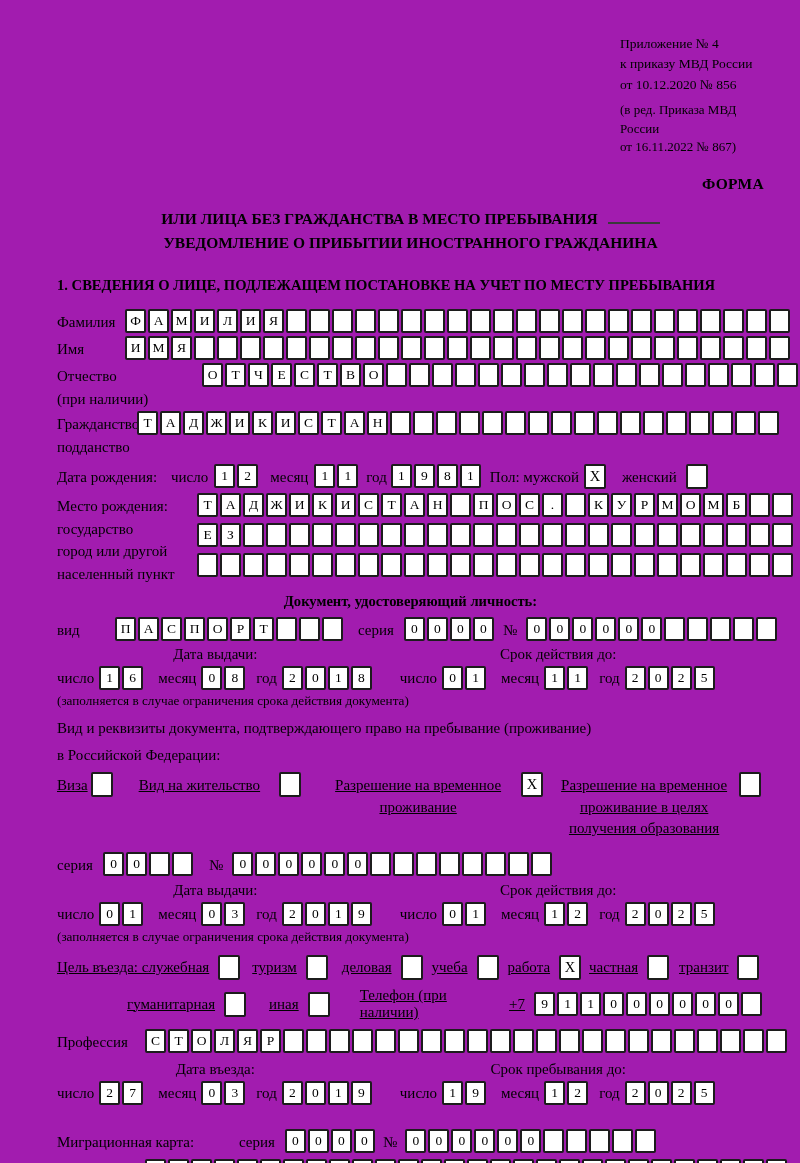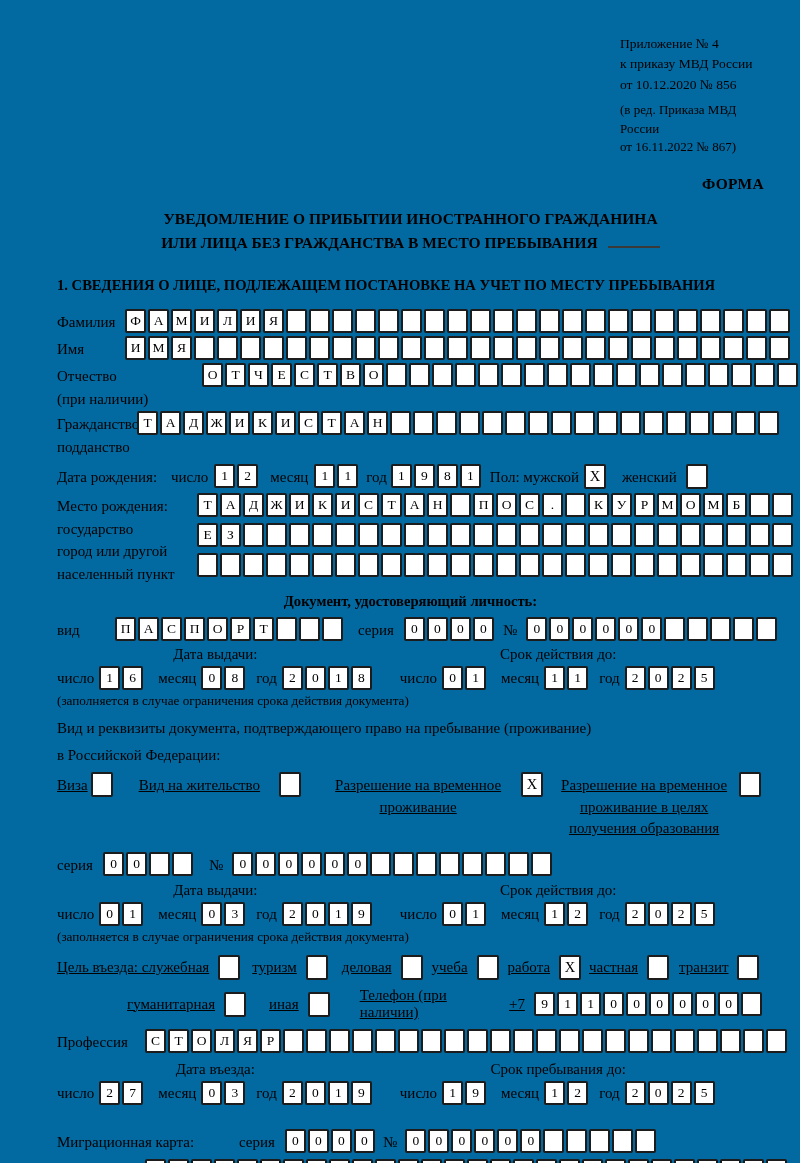--- a/index.html
+++ b/index.html
@@ -1,18 +1,18 @@
 <!DOCTYPE html>
 <html><head>
 <meta charset="utf-8">
 <style>
   html,body{margin:0;padding:0;background:#fff;}
   .page{
     width:800px;height:1163px;box-sizing:border-box;
-    background:#0369a1;color:#000;
+    background:#a21caf;color:#000;
     font-family:"Liberation Serif","DejaVu Serif",serif;
     padding:34px 36px 0 57px;overflow:hidden;position:relative;
   }
   .appendix{margin-left:563px;font-size:13.5px;line-height:1.5;}
   .edition{margin-left:563px;font-size:13px;line-height:1.45;margin-top:6px;}
   .forma{text-align:right;font-weight:bold;font-size:15.5px;margin-top:18px;letter-spacing:.3px;}
   .title{text-align:center;font-weight:bold;font-size:15.5px;line-height:1.55;margin-top:14px;}
   .title-underline{display:inline-block;width:52px;height:14px;border-bottom:2.5px solid #3a3a3a;margin-left:10px;}
   .sec{font-weight:bold;font-size:14.6px;margin-top:22px;margin-bottom:15px;}
   .frow{display:flex;align-items:flex-start;margin-bottom:3px;}
@@ -64,22 +64,22 @@
     <div>от 10.12.2020 № 856</div>
   </div>
   <div class="edition">
     <div>(в ред. Приказа МВД России</div>
     <div>от 16.11.2022 № 867)</div>
   </div>
 
   <div class="forma">ФОРМА</div>
 
   <div class="title">
+    <div><span>ИЛИ ЛИЦА БЕЗ ГРАЖДАНСТВА В МЕСТО ПРЕБЫВАНИЯ</span><span class="title-underline"></span></div>
     <div>УВЕДОМЛЕНИЕ О ПРИБЫТИИ ИНОСТРАННОГО ГРАЖДАНИНА</div>
-    <div><span>ИЛИ ЛИЦА БЕЗ ГРАЖДАНСТВА В МЕСТО ПРЕБЫВАНИЯ</span><span class="title-underline"></span></div>
   </div>
 
   <div class="sec">1. СВЕДЕНИЯ О ЛИЦЕ, ПОДЛЕЖАЩЕМ ПОСТАНОВКЕ НА УЧЕТ ПО МЕСТУ ПРЕБЫВАНИЯ</div>
 
   <div class="frow">
     <span class="lbl" style="width:68px">Фамилия</span>
     <span class="cells">
         <span class="cell">Ф</span>
         <span class="cell">А</span>
         <span class="cell">М</span>

